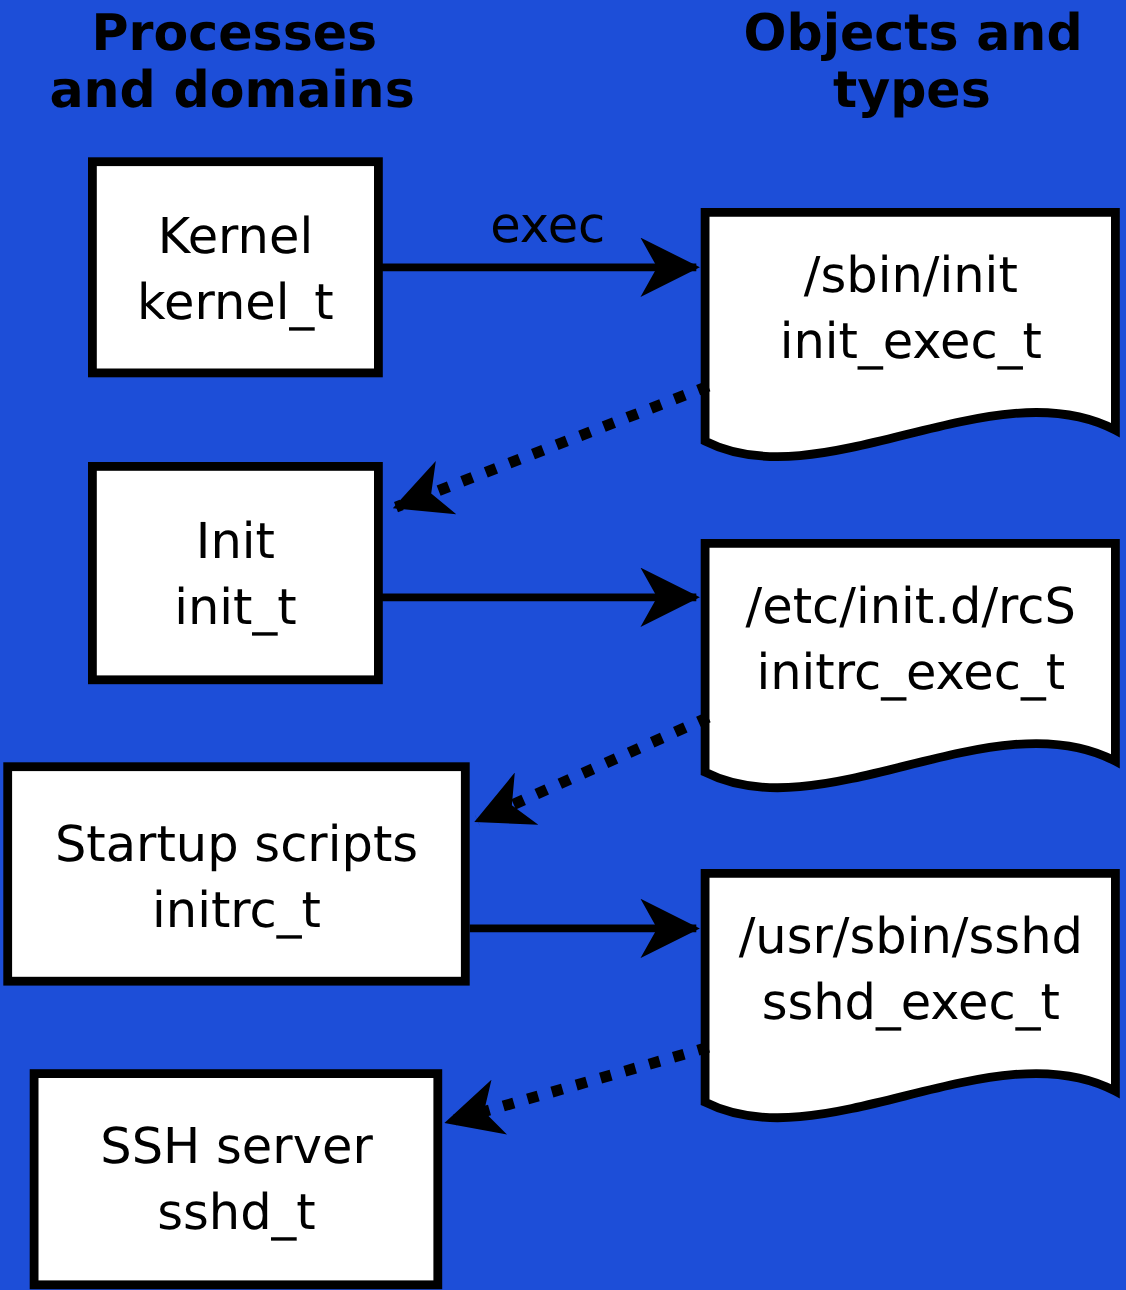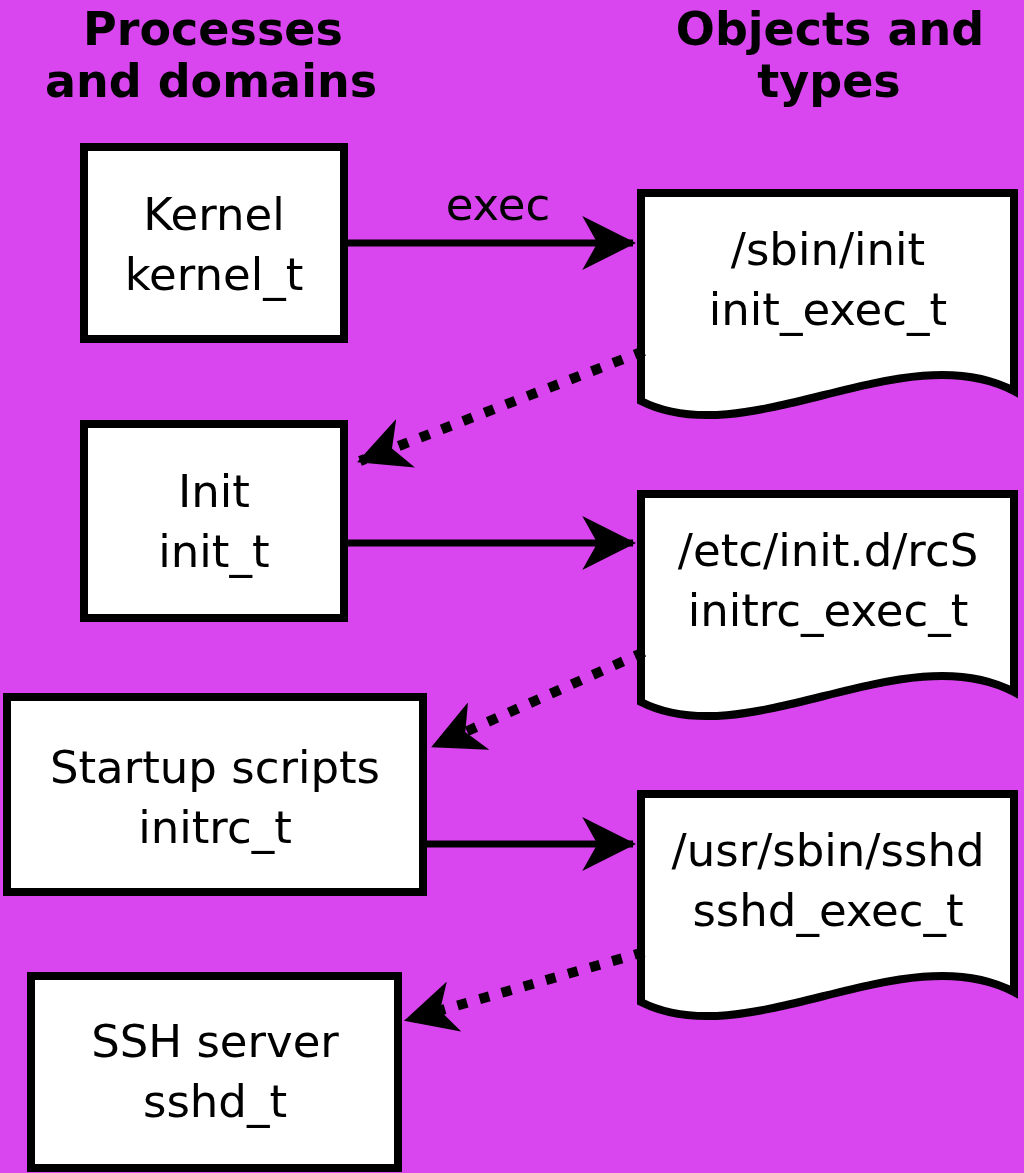--- a/index.html
+++ b/index.html
@@ -3,21 +3,21 @@
 <meta charset="utf-8">
 <style>
   html, body {
     margin: 0;
     padding: 0;
     background: #ffffff;
   }
   .canvas-wrap {
     width: 1024px;
     height: 1173px;
-    background: #d946ef;
+    background: #1d4ed8;
     overflow: hidden;
   }
   svg { display: block; }
   text {
     fill: #000000;
     font-family: "DejaVu Sans", "Liberation Sans", sans-serif;
   }
   .hdr {
     font-size: 46px;
     font-weight: bold;

